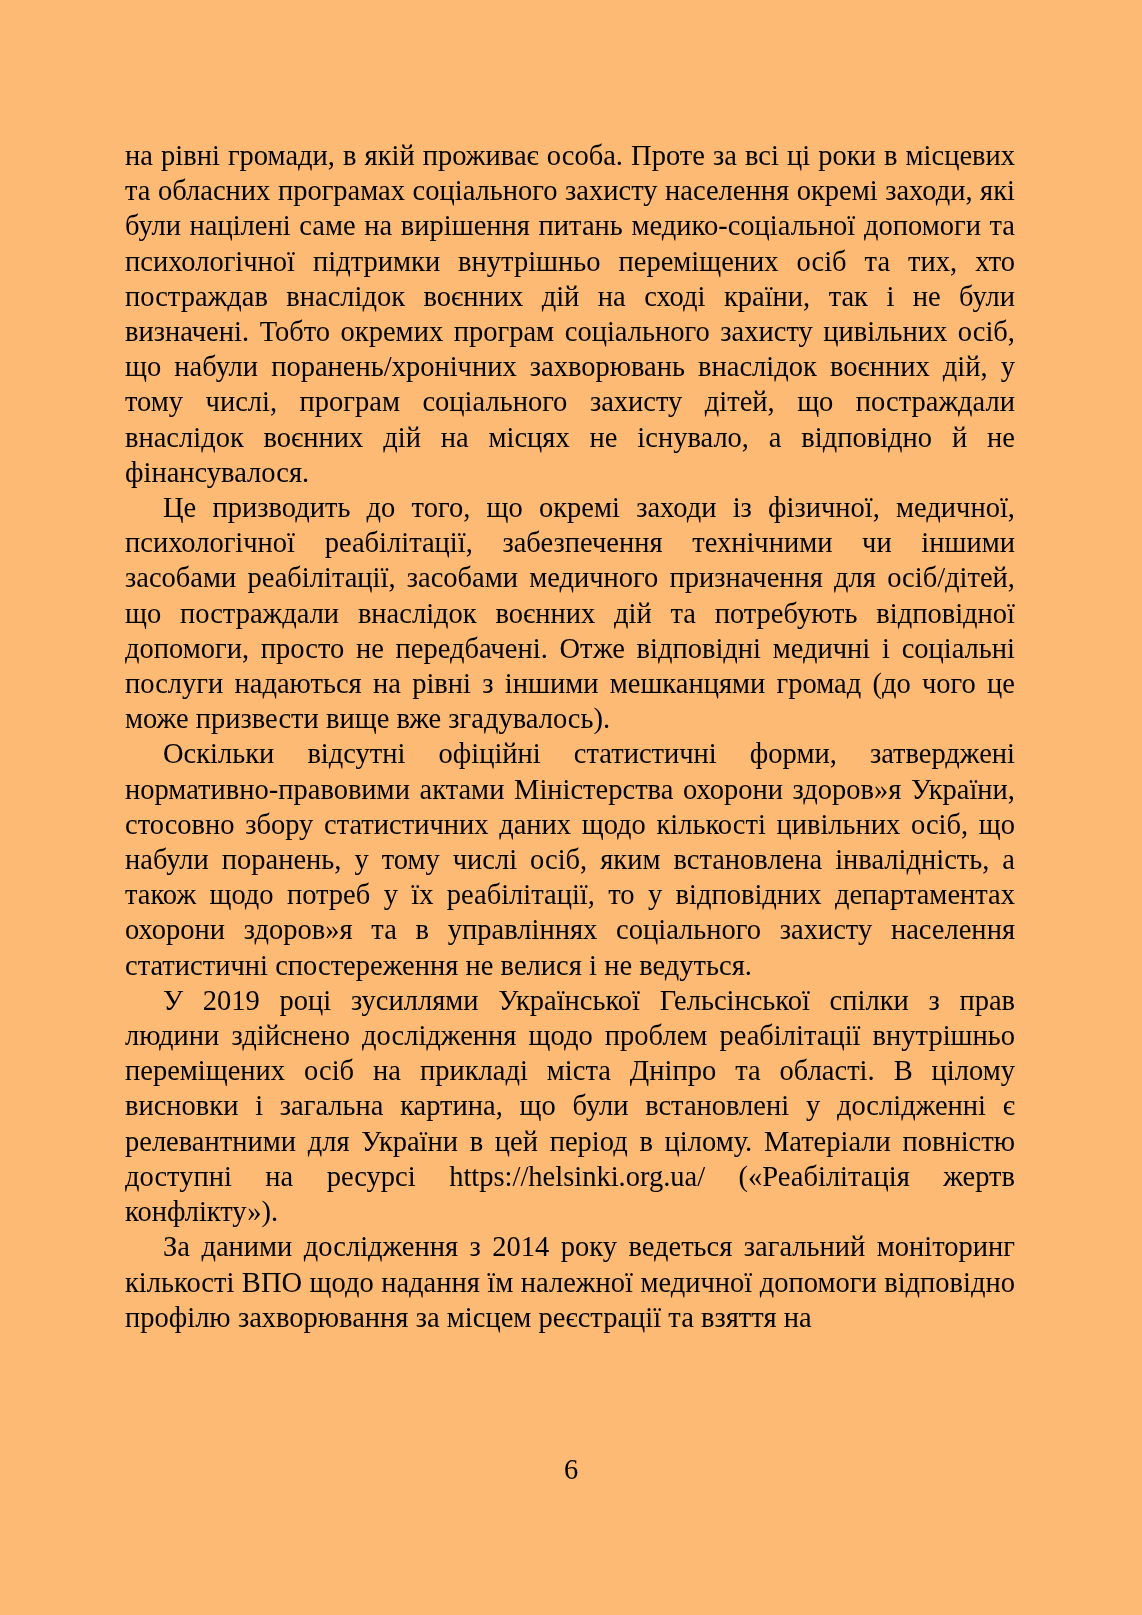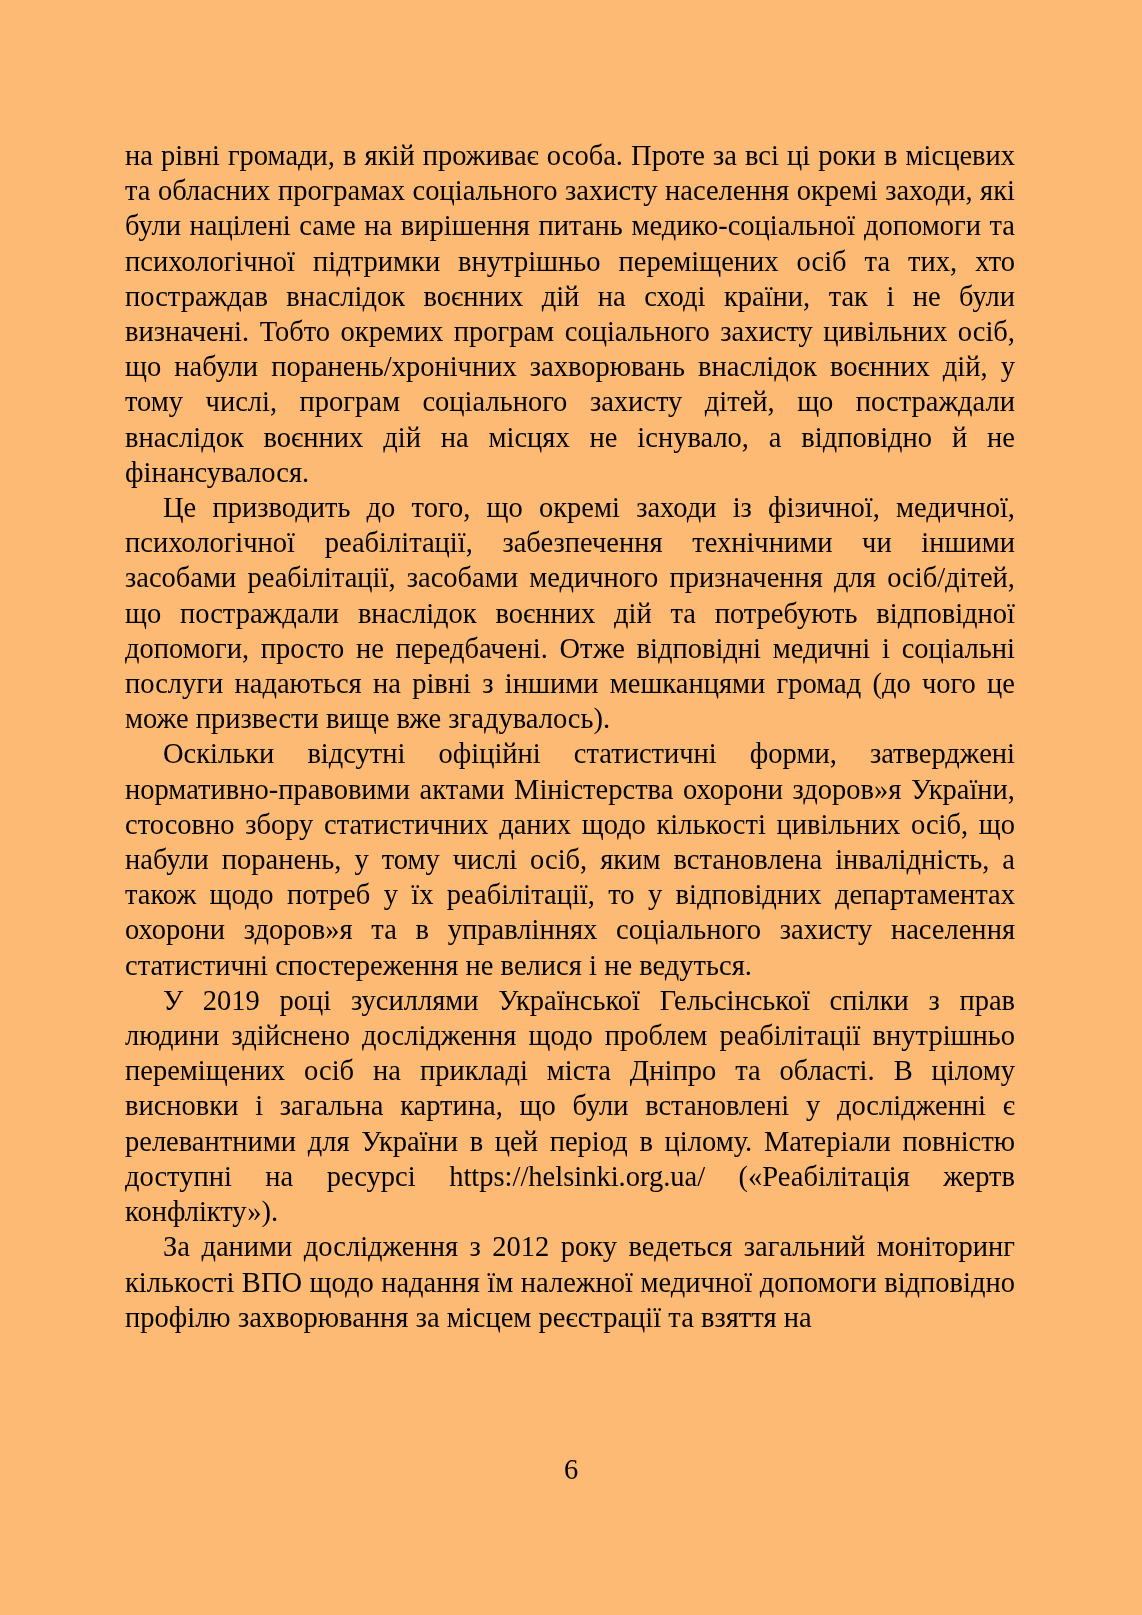--- a/index.html
+++ b/index.html
@@ -66,19 +66,19 @@
 
     <p class="para">на рівні громади, в якій проживає особа. Проте за всі ці роки в місцевих та обласних програмах соціального захисту населення окремі заходи, які були націлені саме на вирішення питань медико-соціальної допомоги та психологічної підтримки внутрішньо переміщених осіб та тих, хто постраждав внаслідок воєнних дій на сході країни, так і не були визначені. Тобто окремих програм соціального захисту цивільних осіб, що набули поранень/хронічних захворювань внаслідок воєнних дій, у тому числі, програм соціального захисту дітей, що постраждали внаслідок воєнних дій на місцях не існувало, а відповідно й не фінансувалося.</p>
 
     <p class="para indent">Це призводить до того, що окремі заходи із фізичної, медичної, психологічної реабілітації, забезпечення технічними чи іншими засобами реабілітації, засобами медичного призначення для осіб/дітей, що постраждали внаслідок воєнних дій та потребують відповідної допомоги, просто не передбачені. Отже відповідні медичні і соціальні послуги надаються на рівні з іншими мешканцями громад (до чого це може призвести вище вже згадувалось).</p>
 
 
     <p class="para indent">Оскільки відсутні офіційні статистичні форми, затверджені нормативно-правовими актами Міністерства охорони здоров»я України, стосовно збору статистичних даних щодо кількості цивільних осіб, що набули поранень, у тому числі осіб, яким встановлена інвалідність, а також щодо потреб у їх реабілітації, то у відповідних департаментах охорони здоров»я та в управліннях соціального захисту населення статистичні спостереження не велися і не ведуться.</p>
 
     <p class="para indent">У 2019 році зусиллями Української Гельсінської спілки з прав людини здійснено дослідження щодо проблем реабілітації внутрішньо переміщених осіб на прикладі міста Дніпро та області. В цілому висновки і загальна картина, що були встановлені у дослідженні є релевантними для України в цей період в цілому. Матеріали повністю доступні на ресурсі https://helsinki.org.ua/ («Реабілітація жертв конфлікту»).</p>
 
-    <p class="para indent">За даними дослідження з 2012 року ведеться загальний моніторинг кількості ВПО щодо надання їм належної медичної допомоги відповідно профілю захворювання за місцем реєстрації та взяття на</p>
+    <p class="para indent">За даними дослідження з 2014 року ведеться загальний моніторинг кількості ВПО щодо надання їм належної медичної допомоги відповідно профілю захворювання за місцем реєстрації та взяття на</p>
 
   </div>
 
   <div class="page-number">6</div>
 
 </div>
 
 </body></html>

